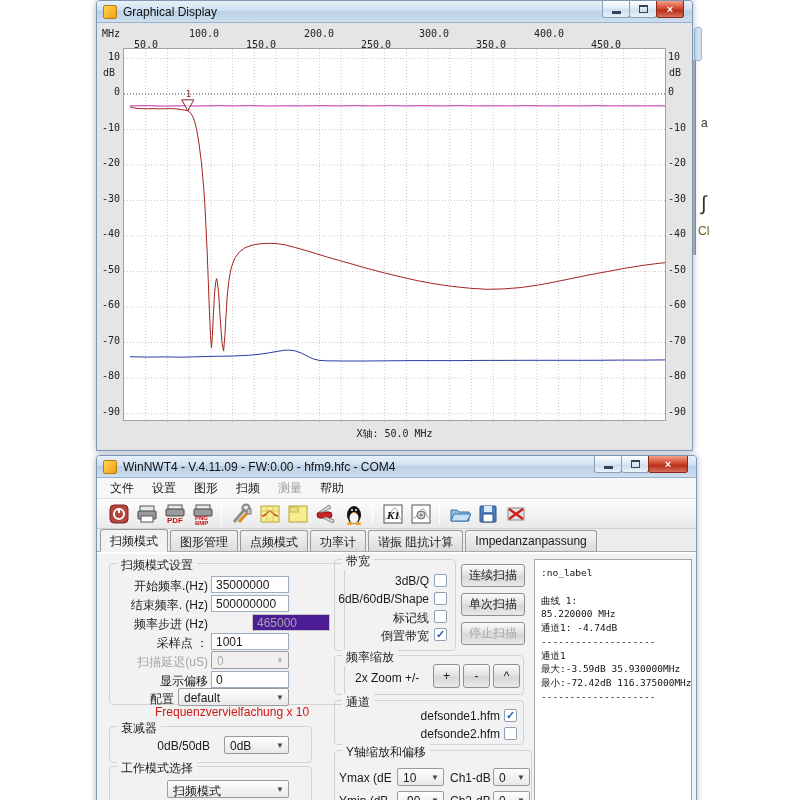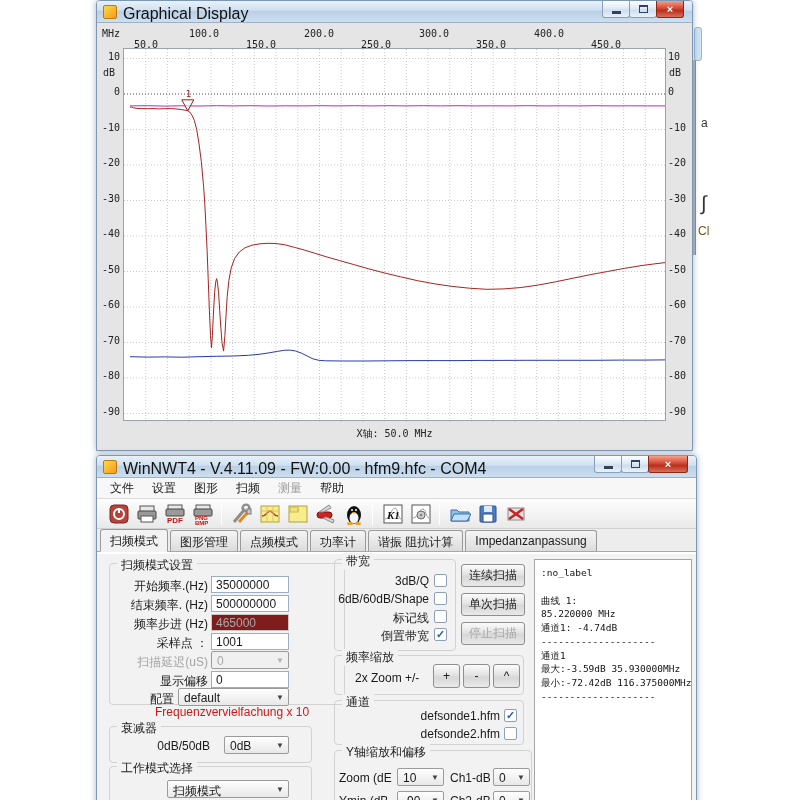--- a/index.html
+++ b/index.html
@@ -5,21 +5,21 @@
   * { margin:0; padding:0; box-sizing:border-box; }
   html,body { width:800px; height:800px; background:#ffffff; overflow:hidden; position:relative;
               font-family:"Liberation Sans", sans-serif; font-size:11px; color:#1a1a1a; }
   .win { position:absolute; border:1px solid #7d97b2; border-radius:4px 4px 0 0;
          box-shadow:0 0 6px rgba(60,90,130,.45); background:#fff; z-index:2; }
   .titlebar { height:22px; border-radius:3px 3px 0 0; position:relative;
               background:linear-gradient(#e8f1fa,#cfe0f0 45%,#b9cfe4 46%,#cddff0);
               border-bottom:1px solid #9ab1c9; }
   .titlebar .appicon { position:absolute; left:6px; top:4px; width:14px; height:14px; border-radius:2px;
               background:linear-gradient(135deg,#ffd84d,#f59a1b); border:1px solid #b97b10; }
-  .titlebar .title { position:absolute; left:26px; top:4px; font-size:16px; color:#111; white-space:nowrap; }
+  .titlebar .title { position:absolute; left:26px; top:4px; font-size:12px; color:#111; white-space:nowrap; }
   .winbtns { position:absolute; right:8px; top:0; display:flex; }
   .wbtn { width:28px; height:17px; border:1px solid #8aa0b6; border-top:none; margin-left:-1px;
           background:linear-gradient(#fdfeff,#e3edf7 40%,#cfdeee 60%,#e9f2fa);
           display:flex; align-items:center; justify-content:center; position:relative;
           border-radius:0 0 3px 3px; }
   .wbtn .g-min { width:9px; height:3px; background:#2f4459; margin-top:6px; }
   .wbtn .g-max { width:9px; height:8px; border:1px solid #2f4459; border-top-width:2px; }
   .wbtn.close { background:linear-gradient(#f2a08a,#d9533c 40%,#b8301c 60%,#d9705c); border-color:#8c2618; }
   .wbtn.close .g-x { color:#fff; font-size:11px; font-weight:bold; line-height:1; }
   .wbtn.close.wide { width:40px; }
@@ -47,21 +47,21 @@
   .tab { border:1px solid #9a9a9a; border-bottom:none; border-radius:3px 3px 0 0; padding:3px 9px 3px;
          font-size:12px; background:linear-gradient(#f4f4f4,#dcdcdc); margin-right:2px; height:21px; white-space:nowrap; }
   .tab.active { background:#f2f2f2; height:23px; margin-bottom:-1px; border-bottom:1px solid #f2f2f2; }
   .content { position:absolute; left:0; top:98px; right:0; bottom:0; background:#f2f2f2; }
   .groupbox { position:absolute; border:1px solid #d2d2d2; border-radius:4px; }
   .grouplabel { position:absolute; top:-7px; left:7px; background:#f2f2f2; padding:0 4px; font-size:12px; color:#222; white-space:nowrap; }
   .flabel { position:absolute; font-size:12px; text-align:right; white-space:nowrap; }
   .flabel.disabled { color:#a4a4a4; }
   .field { position:absolute; height:17px; border:1px solid #9daebe; background:#fff; font-size:12px;
            padding:1px 4px; font-family:"Liberation Sans",sans-serif; }
-  .field.disabled { background:#7f1d1d; color:#a8a8a8; border-color:#c6c6c6; }
+  .field.disabled { background:#4c1d95; color:#a8a8a8; border-color:#c6c6c6;margin-left:41px; }
   .combo { position:absolute; height:18px; border:1px solid #9b9b9b; border-radius:2px;
            background:linear-gradient(#fefefe,#e8e8e8); font-size:12px; padding:2px 16px 0 5px; }
   .combo .arr { position:absolute; right:4px; top:4px; font-size:8px; color:#444; }
   .combo.disabled { color:#a8a8a8; background:#f0f0f0; }
   .combo.disabled .arr{ color:#b0b0b0; }
   .checkbox { position:absolute; width:13px; height:13px; border:1px solid #8da0b5; background:#fff;
               border-radius:2px; font-size:11px; line-height:11px; text-align:center; color:#2d5fb0; font-weight:bold; }
   .checkbox.on::after { content:"✓"; }
   .pushbtn { position:absolute; border:1px solid #8f8f8f; border-radius:3px; font-size:12px;
              background:linear-gradient(#fbfbfb,#e3e3e3 45%,#d7d7d7 55%,#e9e9e9);
@@ -386,21 +386,21 @@
     <div class="groupbox" style="left:237px;top:146px;width:190px;height:45px;">
       <span class="grouplabel">通道</span>
       <span class="flabel" style="left:60px;top:8px;width:105px;">defsonde1.hfm</span>
       <span class="checkbox on" style="left:169px;top:8px;"></span>
       <span class="flabel" style="left:60px;top:26px;width:105px;">defsonde2.hfm</span>
       <span class="checkbox" style="left:169px;top:26px;"></span>
     </div>
 
     <div class="groupbox" style="left:237px;top:196px;width:198px;height:60px;">
       <span class="grouplabel">Y轴缩放和偏移</span>
-      <span class="flabel" style="left:4px;top:20px;width:55px;text-align:left;">Zoom (dE</span>
+      <span class="flabel" style="left:4px;top:20px;width:55px;text-align:left;">Ymax (dE</span>
       <span class="combo" style="left:62px;top:17px;width:47px;"><span>10</span><span class="arr">▼</span></span>
       <span class="flabel" style="left:115px;top:20px;width:44px;text-align:left;">Ch1-dB</span>
       <span class="combo" style="left:158px;top:17px;width:37px;"><span>0</span><span class="arr">▼</span></span>
       <span class="flabel" style="left:4px;top:43px;width:55px;text-align:left;">Ymin (dB</span>
       <span class="combo" style="left:62px;top:40px;width:47px;"><span>-90</span><span class="arr">▼</span></span>
       <span class="flabel" style="left:115px;top:43px;width:44px;text-align:left;">Ch2-dB</span>
       <span class="combo" style="left:158px;top:40px;width:37px;"><span>0</span><span class="arr">▼</span></span>
     </div>
 
     <span class="pushbtn" style="left:364px;top:10px;width:64px;height:23px;">连续扫描</span>

